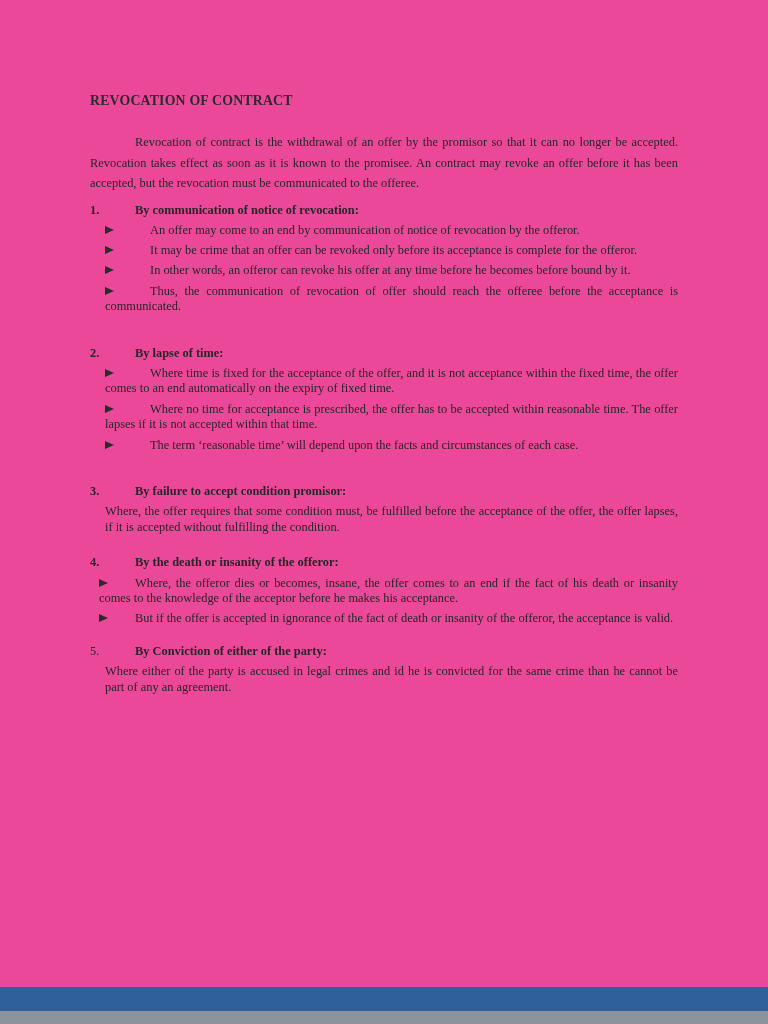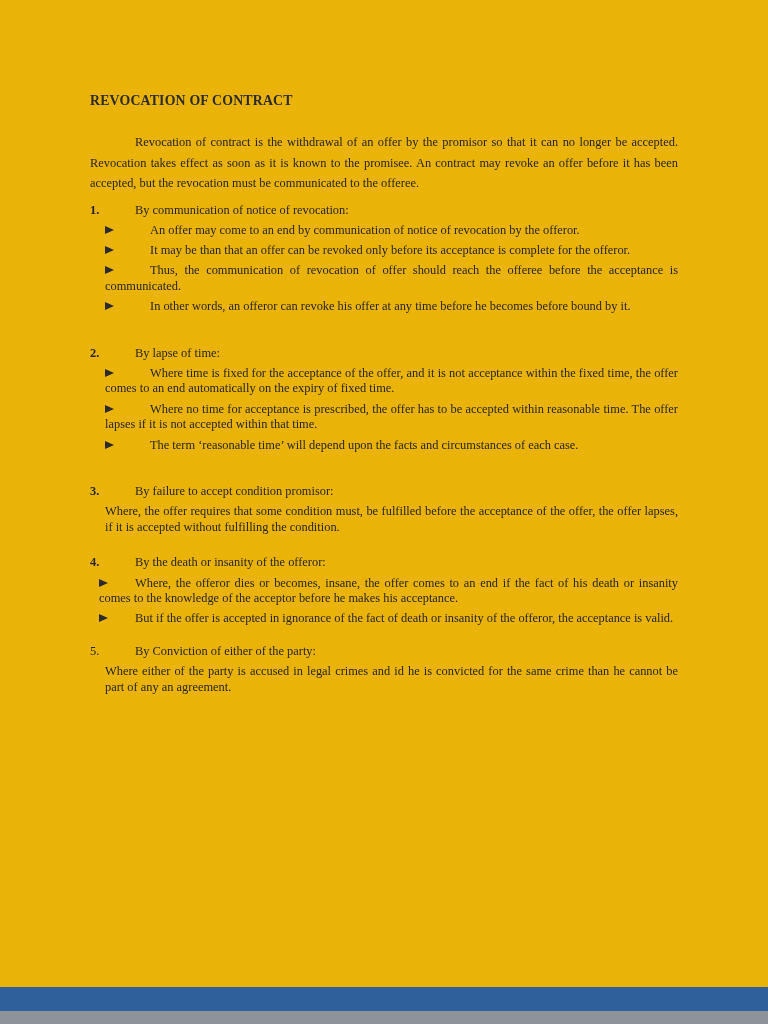--- a/index.html
+++ b/index.html
@@ -2,21 +2,21 @@
 <html><head>
 <meta charset="utf-8">
 <style>
   * { box-sizing: border-box; }
   html, body { margin: 0; padding: 0; background: #ffffff; }
   .page {
     position: relative;
     width: 768px;
     height: 1024px;
     margin: 0 auto;
-    background: #eab308;
+    background: #ec4899;
     overflow: hidden;
     font-family: "Liberation Serif", "DejaVu Serif", serif;
     color: #262626;
     padding: 91px 90px 0 90px;
   }
   h1.doc-title {
     margin: 0;
     font-size: 13.8px;
     line-height: 20px;
     font-weight: bold;
@@ -40,21 +40,21 @@
   .shead {
     font-size: 12.4px;
     line-height: 15.5px;
   }
   .snum {
     display: inline-block;
     width: 45px;
     font-weight: bold;
   }
   .snum.regular { font-weight: normal; }
-  .stitle { font-weight: normal; }
+  .stitle { font-weight: bold; }
 
   .bullet, .sbody {
     margin-top: 4.8px;
     font-size: 12.4px;
     line-height: 15.5px;
     text-align: justify;
     padding-left: 15px;
   }
   .tri-box {
     display: inline-block;
@@ -87,23 +87,23 @@
 
 <div class="page">
   <h1 class="doc-title">REVOCATION OF CONTRACT</h1>
 
   <p class="intro intro-1">Revocation of contract is the withdrawal of an offer by the promisor so that it can no longer be accepted. Revocation takes effect as soon as it is known to the promisee. An contract may revoke an offer before it has been accepted, but the revocation must be communicated to the offeree.</p>
 
   <div id="sections">
       <div class="section">
         <div class="shead"><span class="snum">1.</span><span class="stitle">By communication of notice of revocation:</span></div>
         <p class="bullet"><span class="tri-box"><span class="tri"></span></span><span class="btxt">An offer may come to an end by communication of notice of revocation by the offeror.</span></p>
-        <p class="bullet"><span class="tri-box"><span class="tri"></span></span><span class="btxt">It may be than that an offer can be revoked only before its acceptance is complete for the offeror.</span></p>
+        <p class="bullet"><span class="tri-box"><span class="tri"></span></span><span class="btxt">It may be crime that an offer can be revoked only before its acceptance is complete for the offeror.</span></p>
+        <p class="bullet"><span class="tri-box"><span class="tri"></span></span><span class="btxt">In other words, an offeror can revoke his offer at any time before he becomes before bound by it.</span></p>
         <p class="bullet"><span class="tri-box"><span class="tri"></span></span><span class="btxt">Thus, the communication of revocation of offer should reach the offeree before the acceptance is communicated.</span></p>
-        <p class="bullet"><span class="tri-box"><span class="tri"></span></span><span class="btxt">In other words, an offeror can revoke his offer at any time before he becomes before bound by it.</span></p>
       </div>
       <div class="section">
         <div class="shead"><span class="snum">2.</span><span class="stitle">By lapse of time:</span></div>
         <p class="bullet"><span class="tri-box"><span class="tri"></span></span><span class="btxt">Where time is fixed for the acceptance of the offer, and it is not acceptance within the fixed time, the offer comes to an end automatically on the expiry of fixed time.</span></p>
         <p class="bullet"><span class="tri-box"><span class="tri"></span></span><span class="btxt">Where no time for acceptance is prescribed, the offer has to be accepted within reasonable time. The offer lapses if it is not accepted within that time.</span></p>
         <p class="bullet"><span class="tri-box"><span class="tri"></span></span><span class="btxt">The term ‘reasonable time’ will depend upon the facts and circumstances of each case.</span></p>
       </div>
       <div class="section">
         <div class="shead"><span class="snum">3.</span><span class="stitle">By failure to accept condition promisor:</span></div>
         <p class="sbody">Where, the offer requires that some condition must, be fulfilled before the acceptance of the offer, the offer lapses, if it is accepted without fulfilling the condition.</p>

